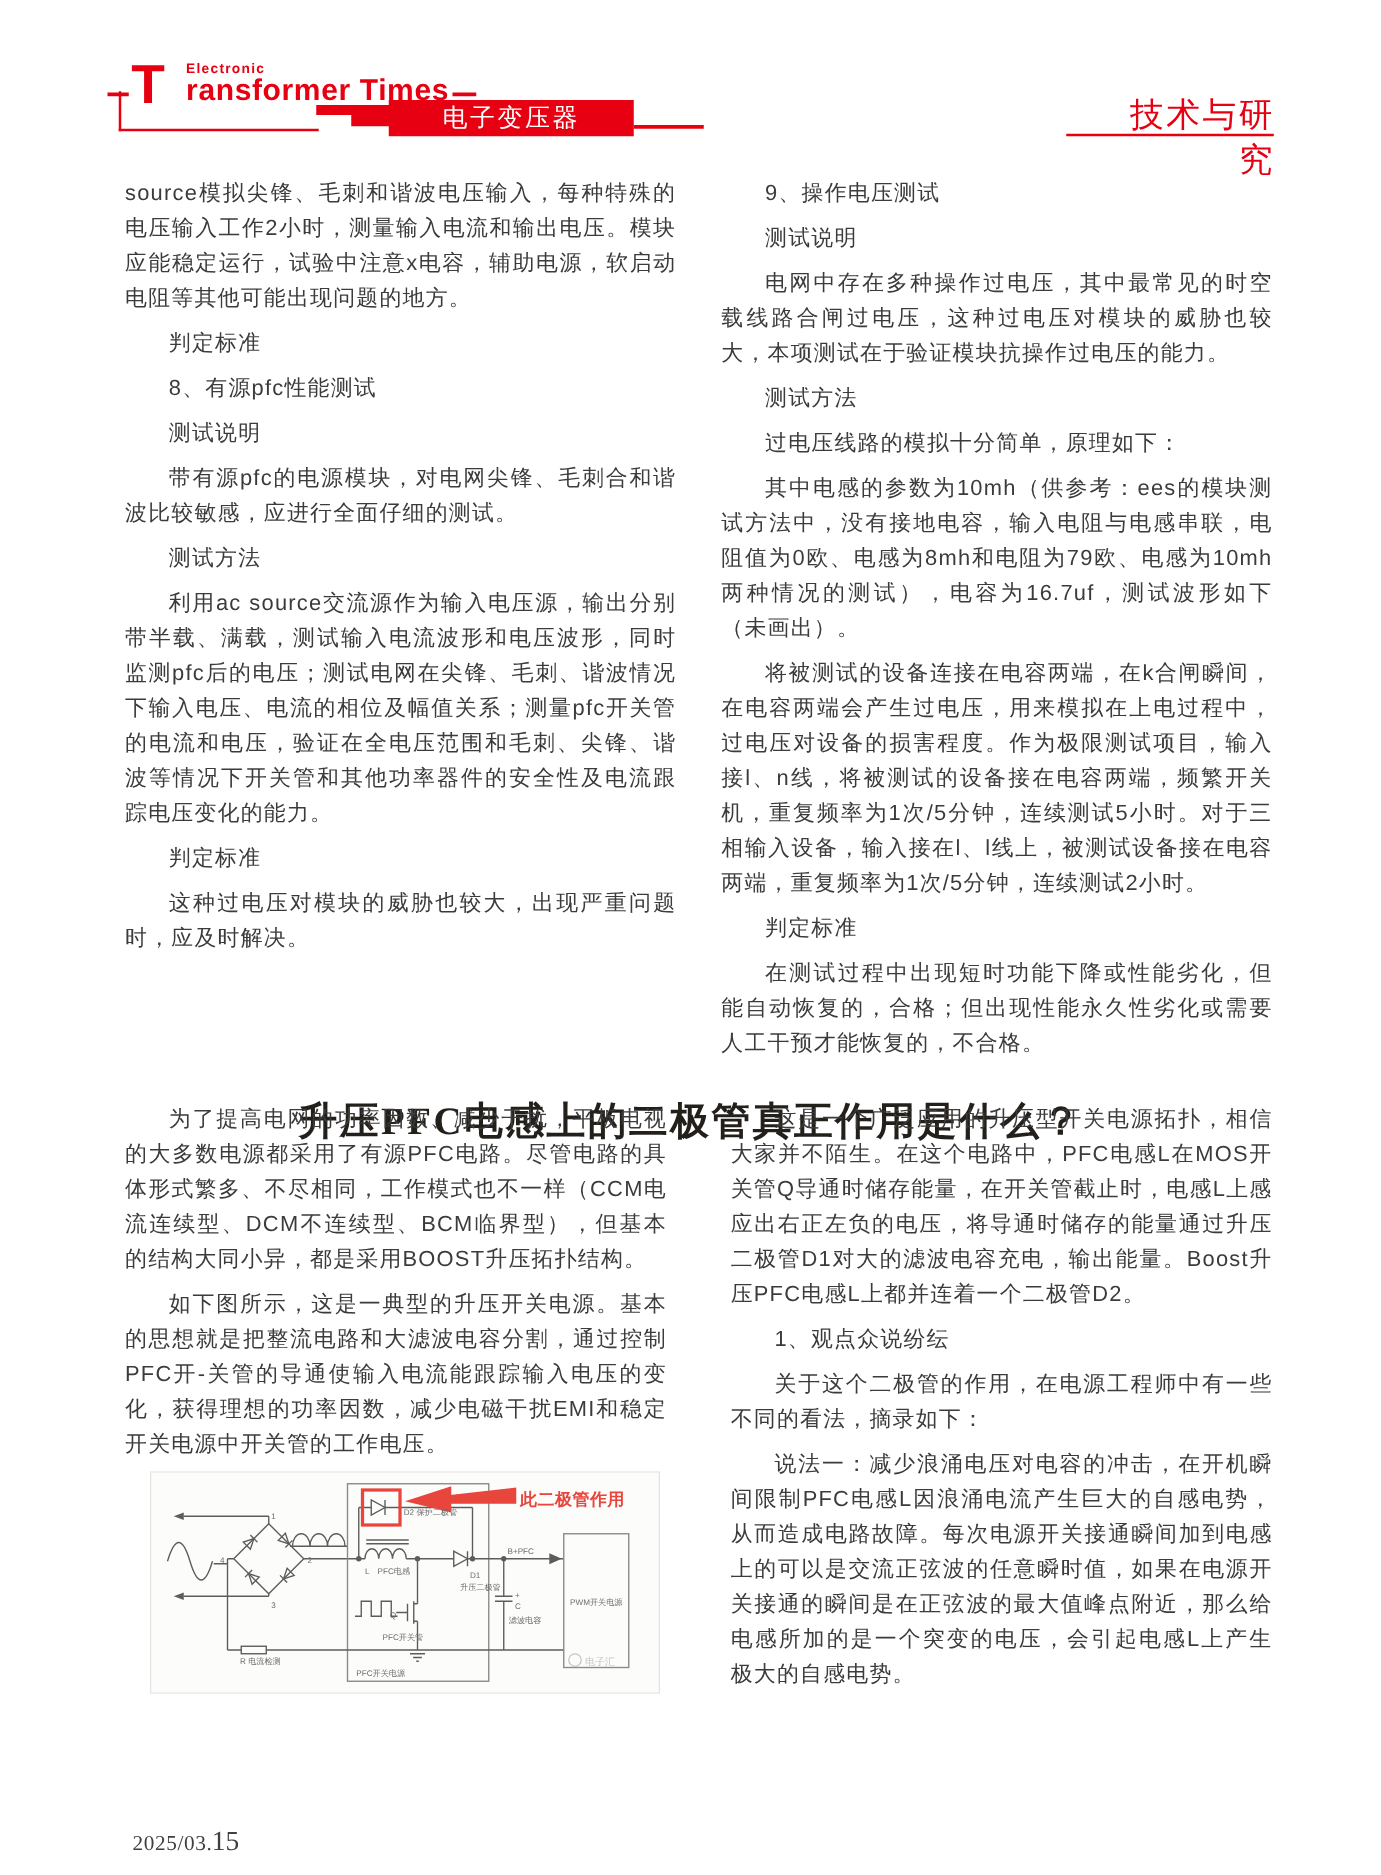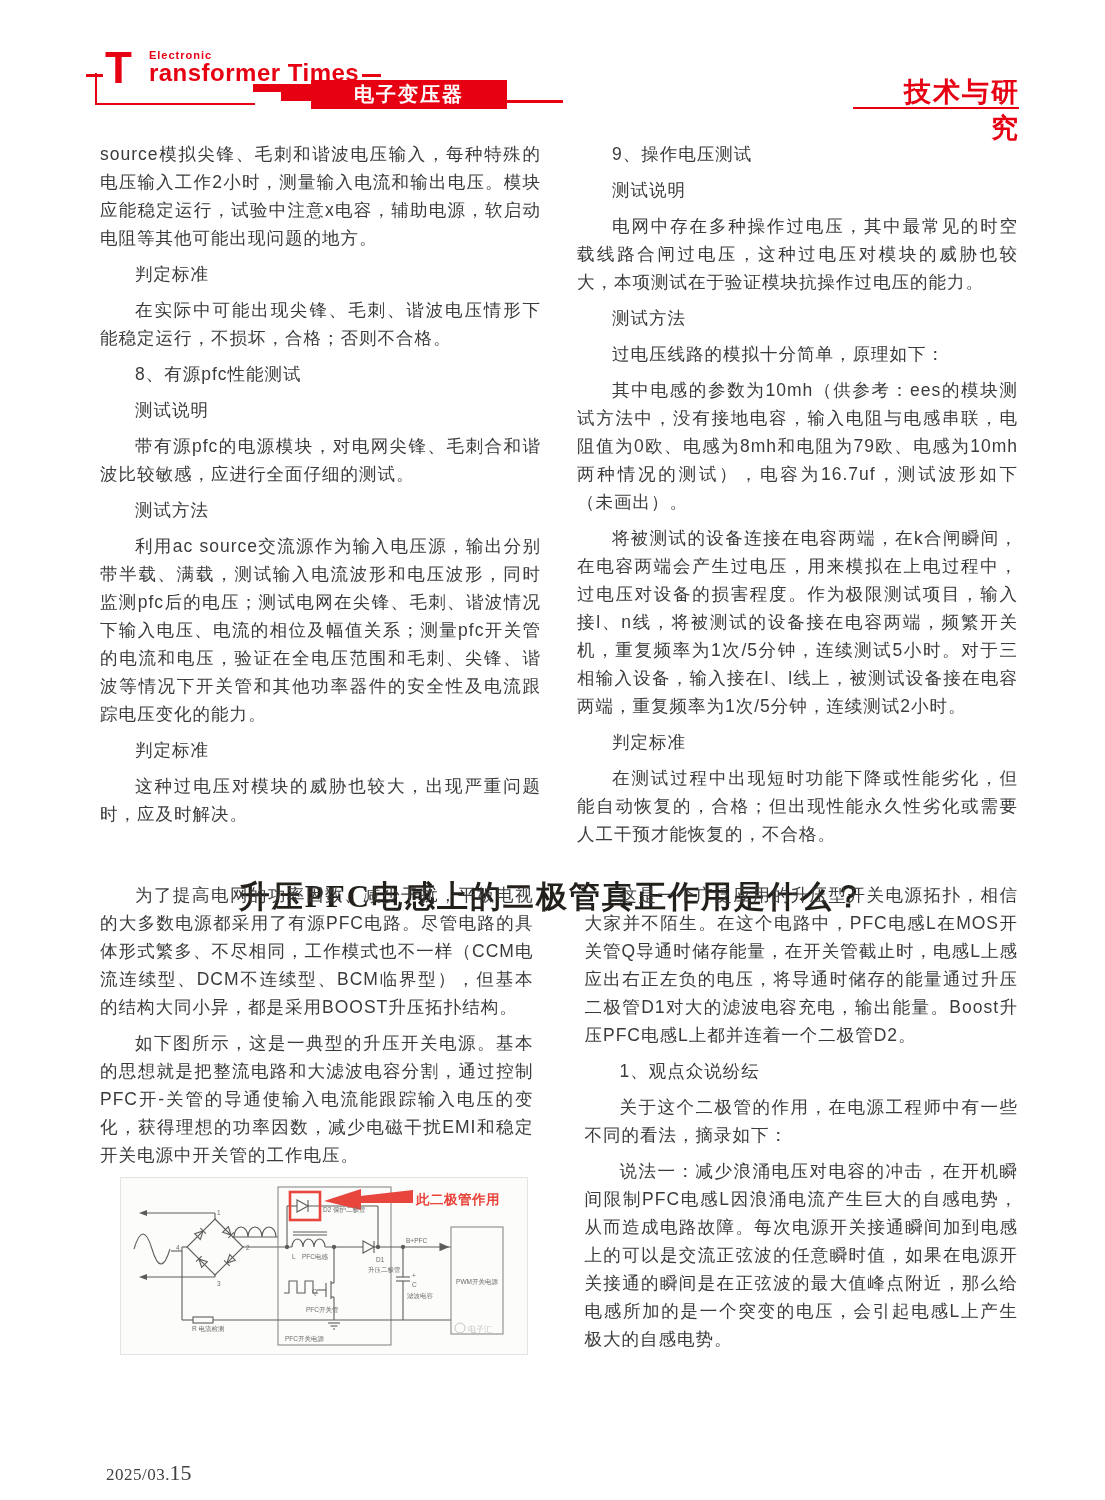--- a/index.html
+++ b/index.html
@@ -13,25 +13,25 @@
   .logo-t{font-size:44px;font-weight:bold;line-height:36px;letter-spacing:0;}
   .logo-stack{display:flex;flex-direction:column;margin-left:17px;}
   .logo-sup{font-size:11px;font-weight:bold;letter-spacing:1px;line-height:11px;}
   .logo-main{font-size:24px;font-weight:bold;letter-spacing:0.5px;line-height:24px;margin-top:0;}
   .logo-dash-r{width:19px;height:3px;background:#e60012;margin-top:24px;margin-left:3px;}
   .l-line{position:absolute;left:95px;top:73px;width:158px;height:30px;
     border-left:2.5px solid #e60012;border-bottom:2.5px solid #e60012;}
   .step1{position:absolute;left:253px;top:84px;width:60px;height:8px;background:#e60012;}
   .step2{position:absolute;left:281px;top:92px;width:32px;height:9px;background:#e60012;}
   .banner{position:absolute;left:311px;top:80px;width:196px;height:29px;background:#e60012;
-    color:#ffffff;font-weight:bold;font-size:20px;letter-spacing:2px;
+    color:#ffffff;font-weight:normal;font-size:20px;letter-spacing:2px;
     display:flex;align-items:center;justify-content:center;}
   .banner-tail{position:absolute;left:507px;top:100px;width:56px;height:2.5px;background:#e60012;}
   .section-label{position:absolute;left:884px;top:74px;width:136px;text-align:right;
-    color:#e60012;font-weight:bold;font-size:27px;letter-spacing:2px;}
+    color:#e60012;font-weight:normal;font-size:27px;letter-spacing:2px;}
   .section-underline{position:absolute;left:853px;top:107px;width:166px;height:2px;background:#e60012;}
   
   .twocol{position:absolute;left:100px;width:918px;display:flex;}
   .sec1{top:140px;}
   .sec2{top:881px;gap:15px;}
   .col{width:441px;}
   .col.left{margin-right:36px;}
   .para{
     font-size:17.5px;line-height:28px;letter-spacing:1px;color:#3b3b3b;
     text-align:justify;text-align-last:left;margin:0 0 8px 0;text-indent:2em;
@@ -67,21 +67,20 @@
 <div class="step2"></div>
 <div class="banner">电子变压器</div>
 <div class="banner-tail"></div>
 <div class="section-label">技术与研究</div>
 <div class="section-underline"></div>
 
 <div class="twocol sec1">
   <div class="col left">
     <p class="para no-indent">source模拟尖锋、毛刺和谐波电压输入，每种特殊的电压输入工作2小时，测量输入电流和输出电压。模块应能稳定运行，试验中注意x电容，辅助电源，软启动电阻等其他可能出现问题的地方。</p>
     <p class="para">判定标准</p>
-    <p class="para">在实际中可能出现尖锋、毛刺、谐波电压情形下能稳定运行，不损坏，合格；否则不合格。</p>
     <p class="para">8、有源pfc性能测试</p>
     <p class="para">测试说明</p>
     <p class="para">带有源pfc的电源模块，对电网尖锋、毛刺合和谐波比较敏感，应进行全面仔细的测试。</p>
     <p class="para">测试方法</p>
     <p class="para">利用ac source交流源作为输入电压源，输出分别带半载、满载，测试输入电流波形和电压波形，同时监测pfc后的电压；测试电网在尖锋、毛刺、谐波情况下输入电压、电流的相位及幅值关系；测量pfc开关管的电流和电压，验证在全电压范围和毛刺、尖锋、谐波等情况下开关管和其他功率器件的安全性及电流跟踪电压变化的能力。</p>
     <p class="para">判定标准</p>
     <p class="para">这种过电压对模块的威胁也较大，出现严重问题时，应及时解决。</p>
   </div>
   <div class="col">
     <p class="para">9、操作电压测试</p>

